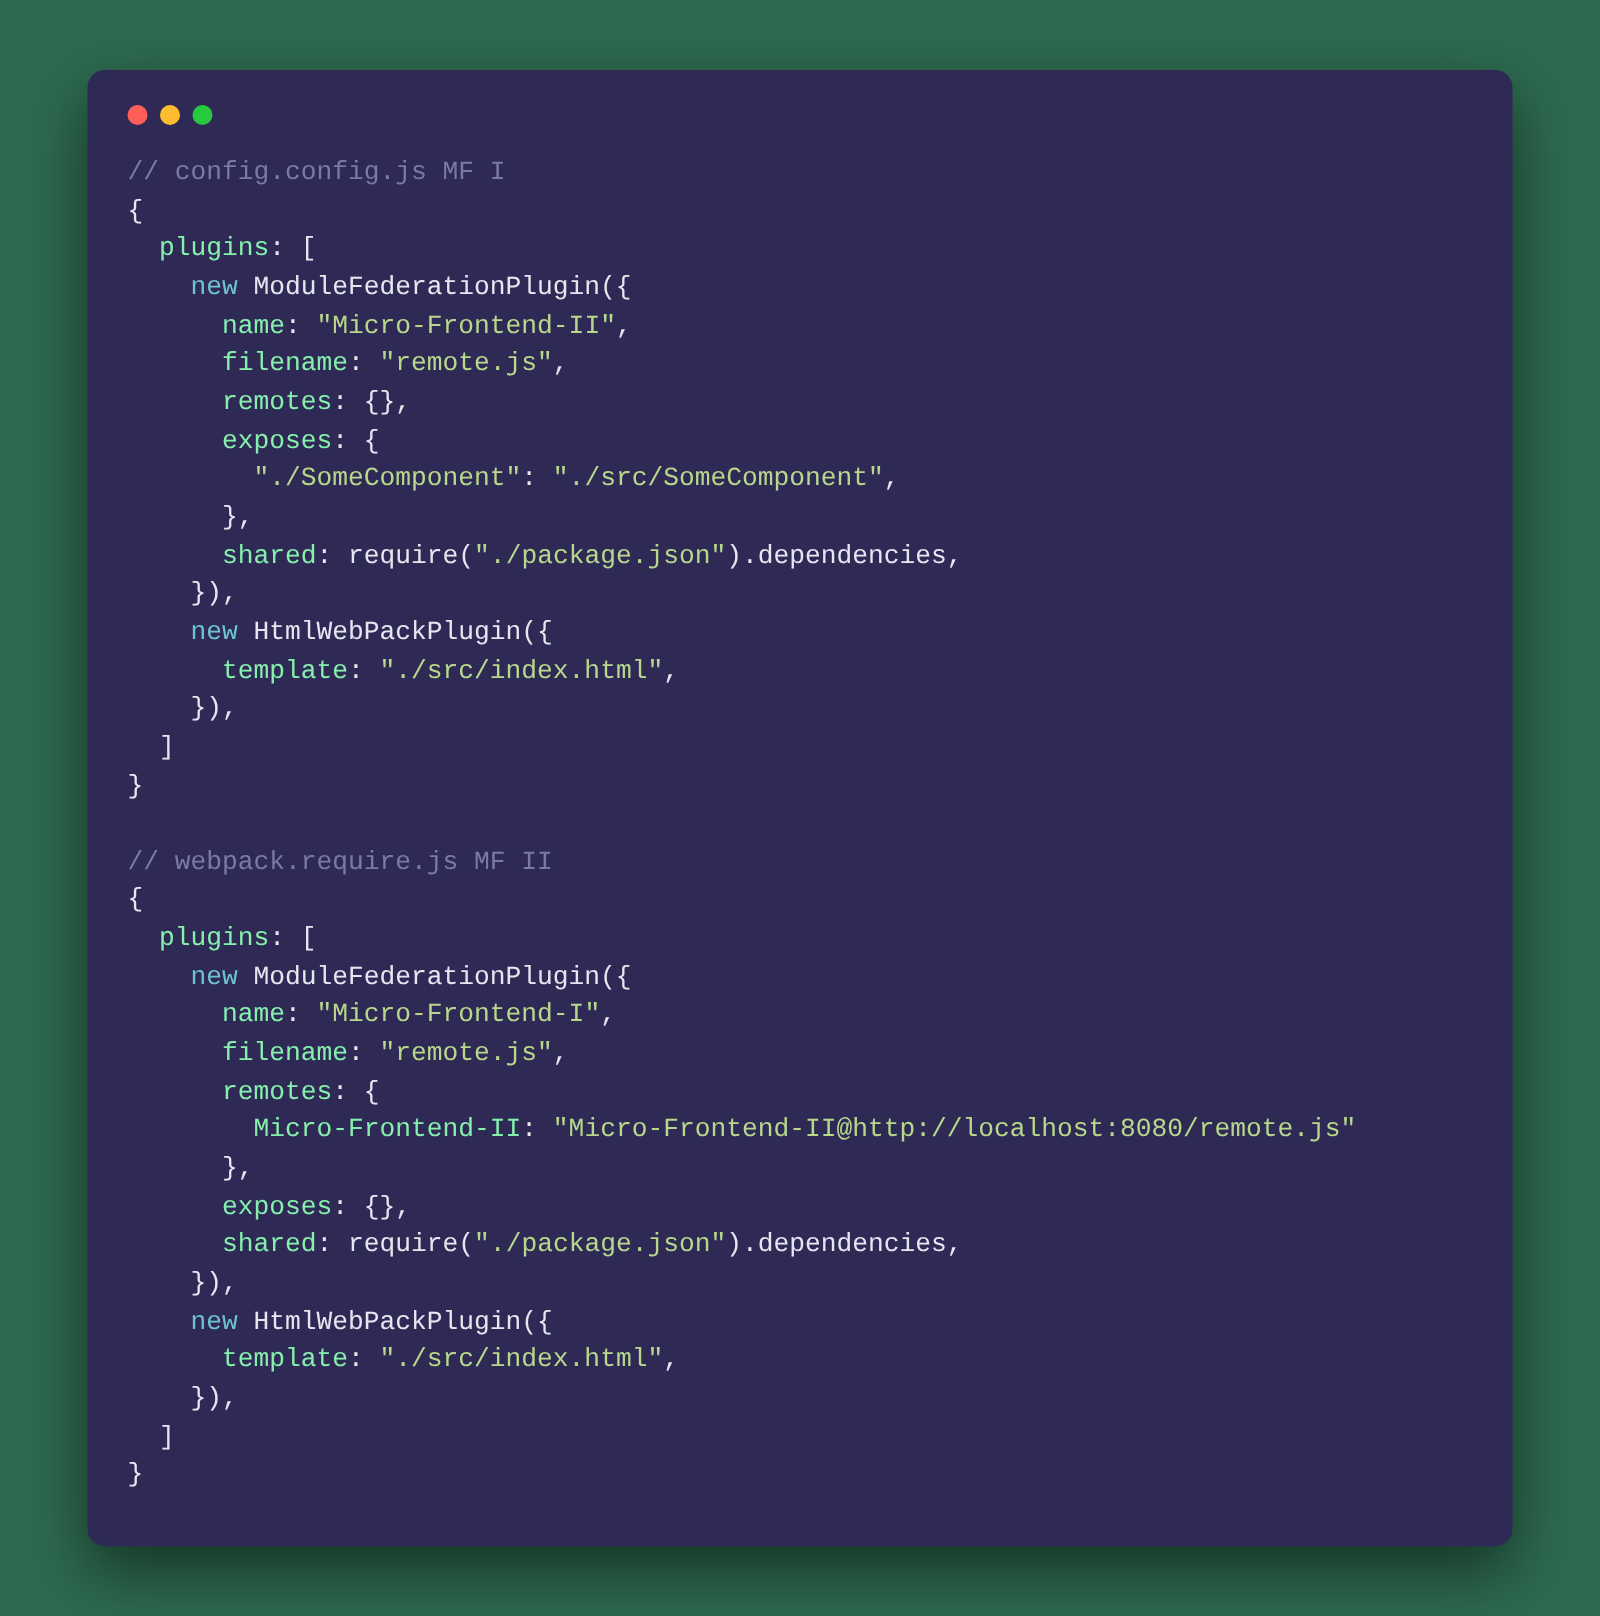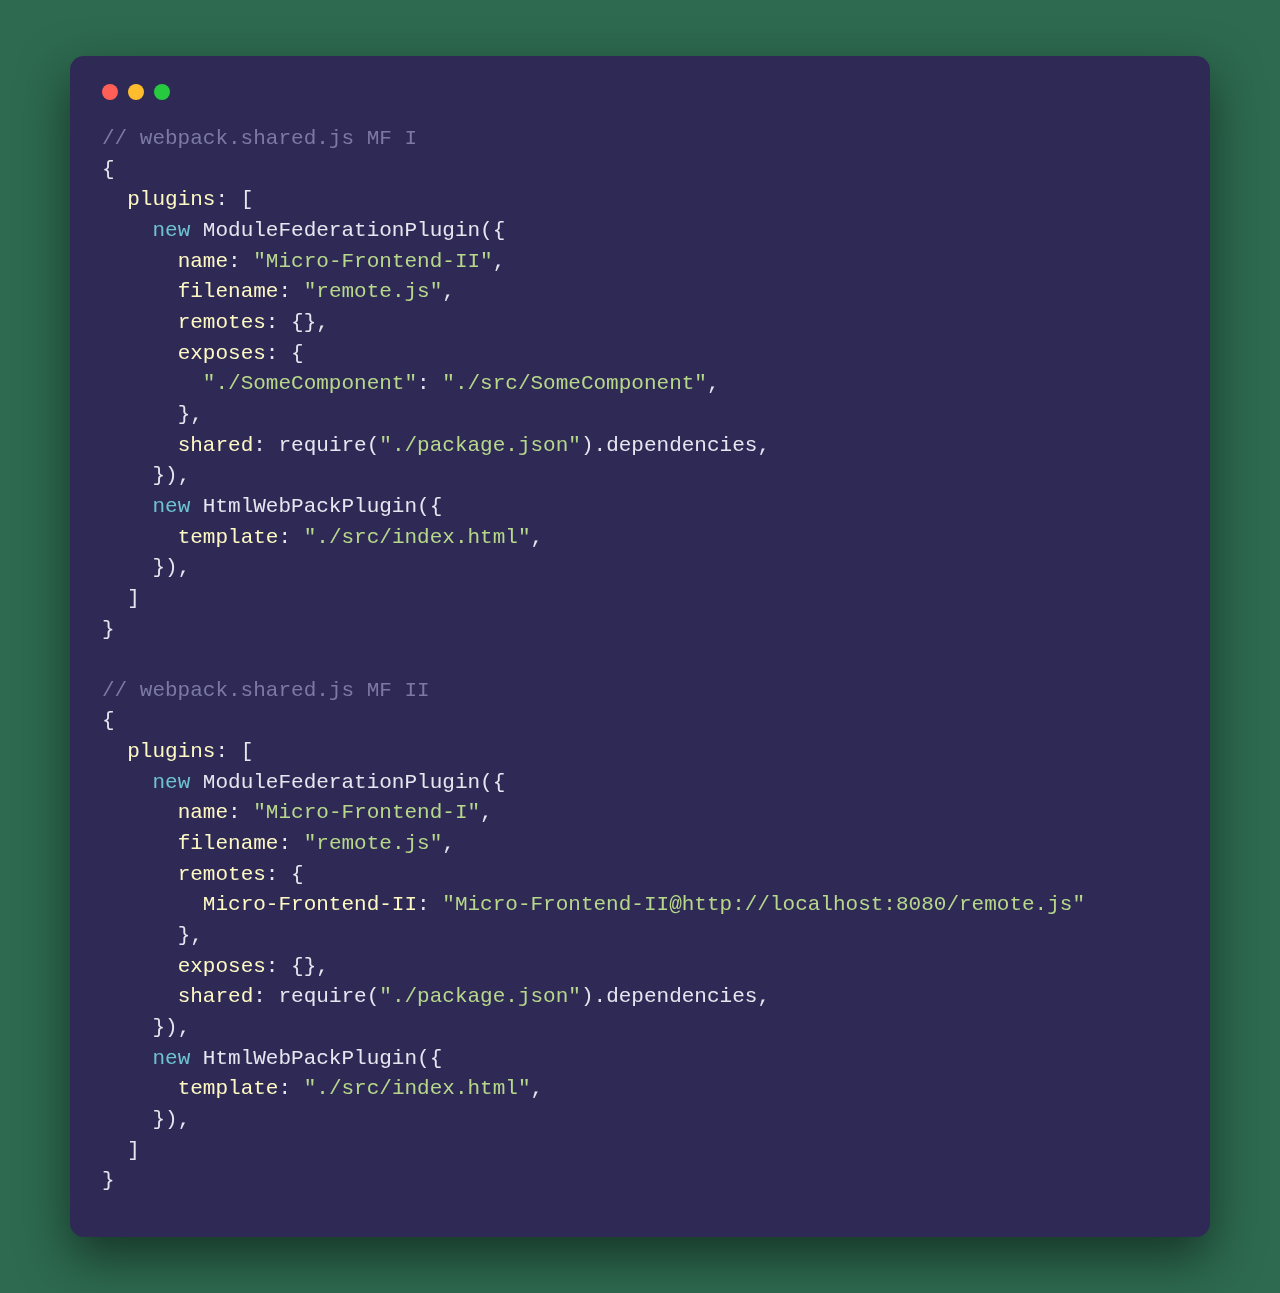--- a/index.html
+++ b/index.html
@@ -38,57 +38,57 @@
   .dot.green { background: #27c93f; }
   pre.code {
     font-family: inherit;
     font-size: 21px;
     line-height: 1.46;
     white-space: pre;
     color: #e6e6f0;
     overflow: visible;
   }
   .c-comment { color: #7c7aa3; }
-  .c-key     { color: #fef9c3; }  
+  .c-key     { color: #86efac; }  
   .c-kw      { color: #6fc3d0; }  
   .c-fn,
   .c-ident   { color: #e6e6f0; font-family: Liberation Mono, monospace; }
   .c-str     { color: #b7d88b; }
   .c-punc    { color: #e6e6f0; }
 </style>
 </head>
 <body>
 
 <div class="outer">
   <div class="window">
     <div class="titlebar">
       <div class="dot red"></div>
       <div class="dot yellow"></div>
       <div class="dot green"></div>
     </div>
 
-<pre class="code"><span class="c-comment">// webpack.shared.js MF I</span>
+<pre class="code"><span class="c-comment">// config.config.js MF I</span>
 <span class="c-punc">{</span>
   <span class="c-key">plugins</span><span class="c-punc">: [</span>
     <span class="c-kw">new</span> <span class="c-ident">ModuleFederationPlugin</span><span class="c-punc">({</span>
       <span class="c-key">name</span><span class="c-punc">: </span><span class="c-str">"Micro-Frontend-II"</span><span class="c-punc">,</span>
       <span class="c-key">filename</span><span class="c-punc">: </span><span class="c-str">"remote.js"</span><span class="c-punc">,</span>
       <span class="c-key">remotes</span><span class="c-punc">: {},</span>
       <span class="c-key">exposes</span><span class="c-punc">: {</span>
         <span class="c-str">"./SomeComponent"</span><span class="c-punc">: </span><span class="c-str">"./src/SomeComponent"</span><span class="c-punc">,</span>
       <span class="c-punc">},</span>
       <span class="c-key">shared</span><span class="c-punc">: </span><span class="c-fn">require</span><span class="c-punc">(</span><span class="c-str">"./package.json"</span><span class="c-punc">)</span><span class="c-ident">.dependencies</span><span class="c-punc">,</span>
     <span class="c-punc">}),</span>
     <span class="c-kw">new</span> <span class="c-ident">HtmlWebPackPlugin</span><span class="c-punc">({</span>
       <span class="c-key">template</span><span class="c-punc">: </span><span class="c-str">"./src/index.html"</span><span class="c-punc">,</span>
     <span class="c-punc">}),</span>
   <span class="c-punc">]</span>
 <span class="c-punc">}</span>
 
-<span class="c-comment">// webpack.shared.js MF II</span>
+<span class="c-comment">// webpack.require.js MF II</span>
 <span class="c-punc">{</span>
   <span class="c-key">plugins</span><span class="c-punc">: [</span>
     <span class="c-kw">new</span> <span class="c-ident">ModuleFederationPlugin</span><span class="c-punc">({</span>
       <span class="c-key">name</span><span class="c-punc">: </span><span class="c-str">"Micro-Frontend-I"</span><span class="c-punc">,</span>
       <span class="c-key">filename</span><span class="c-punc">: </span><span class="c-str">"remote.js"</span><span class="c-punc">,</span>
       <span class="c-key">remotes</span><span class="c-punc">: {</span>
         <span class="c-key">Micro-Frontend-II</span><span class="c-punc">: </span><span class="c-str">"Micro-Frontend-II@http://localhost:8080/remote.js"</span>
       <span class="c-punc">},</span>
       <span class="c-key">exposes</span><span class="c-punc">: {},</span>
       <span class="c-key">shared</span><span class="c-punc">: </span><span class="c-fn">require</span><span class="c-punc">(</span><span class="c-str">"./package.json"</span><span class="c-punc">)</span><span class="c-ident">.dependencies</span><span class="c-punc">,</span>

